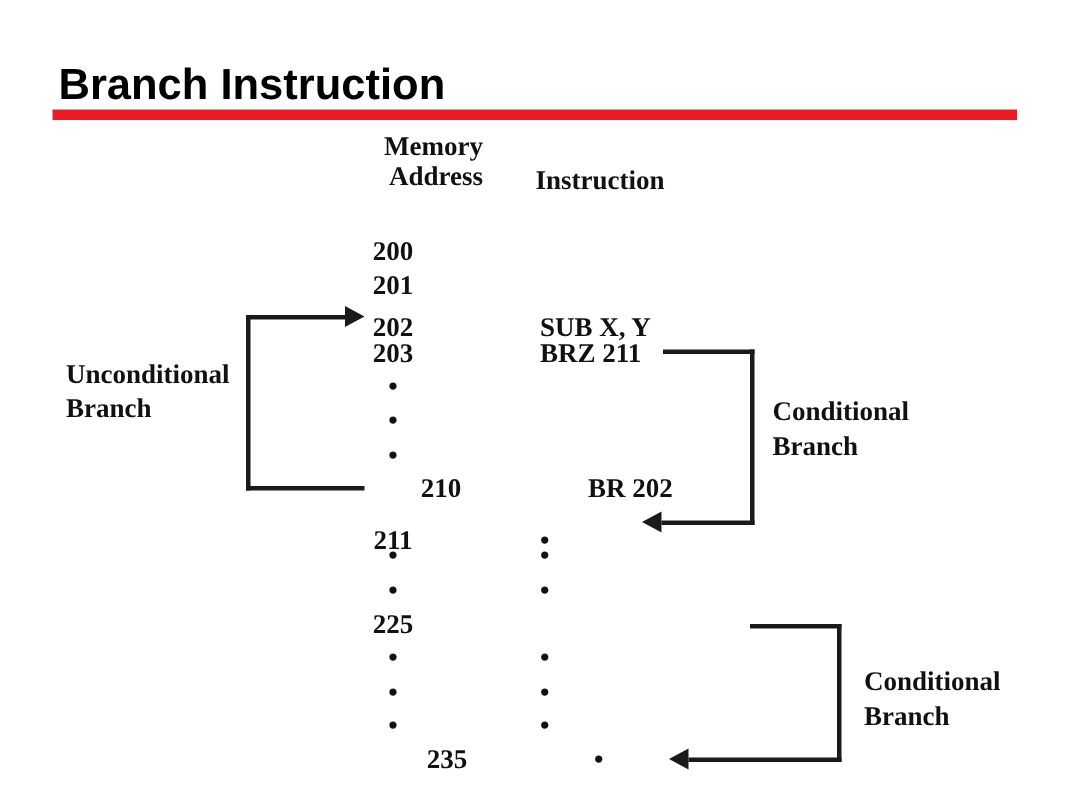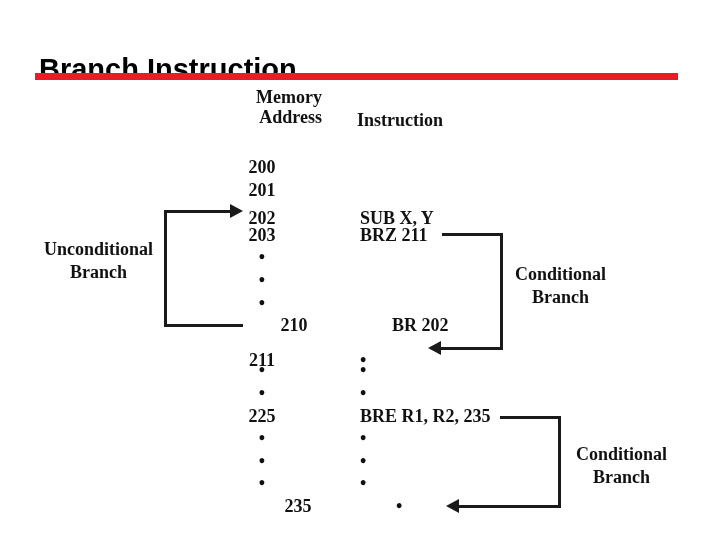--- a/index.html
+++ b/index.html
@@ -16,39 +16,37 @@
   #title {
     position: absolute;
     left: 39px;
     top: 42px;
     font-family: "Liberation Sans", "DejaVu Sans", sans-serif;
     font-weight: bold;
     font-size: 29px;
     line-height: 30px;
     color: #000000;
     white-space: nowrap;
-    margin-top: 12px;
   }
   #title-rule {
     position: absolute;
     left: 35px;
     top: 73px;
     width: 643px;
     height: 7px;
     background: #ed1c24;
   }
   
   .dtext {
     font-family: "Liberation Serif", "DejaVu Serif", serif;
     font-weight: bold;
     font-size: 18px;
     line-height: 20px;
     color: #111111;
     white-space: nowrap;
-    text-align: center;
   }
   
   #hdr-memory {
     position: absolute;
     left: 202px;
     top: 87px;
     width: 120px;
     text-align: right;
   }
   #hdr-memory .hline { display: block; }
@@ -141,21 +139,20 @@
       <div class="row" style="top: 360px;">
         <span class="addr dtext">•</span>
         <span class="instr dtext">•</span>
       </div>
       <div class="row" style="top: 383px;">
         <span class="addr dtext">•</span>
         <span class="instr dtext">•</span>
       </div>
       <div class="row" style="top: 406px;">
         <span class="addr dtext">225</span>
-        <span class="instr dtext">BRE R1, R2, 235</span>
       </div>
       <div class="row" style="top: 428px;">
         <span class="addr dtext">•</span>
         <span class="instr dtext">•</span>
       </div>
       <div class="row" style="top: 451px;">
         <span class="addr dtext">•</span>
         <span class="instr dtext">•</span>
       </div>
       <div class="row" style="top: 473px;">

